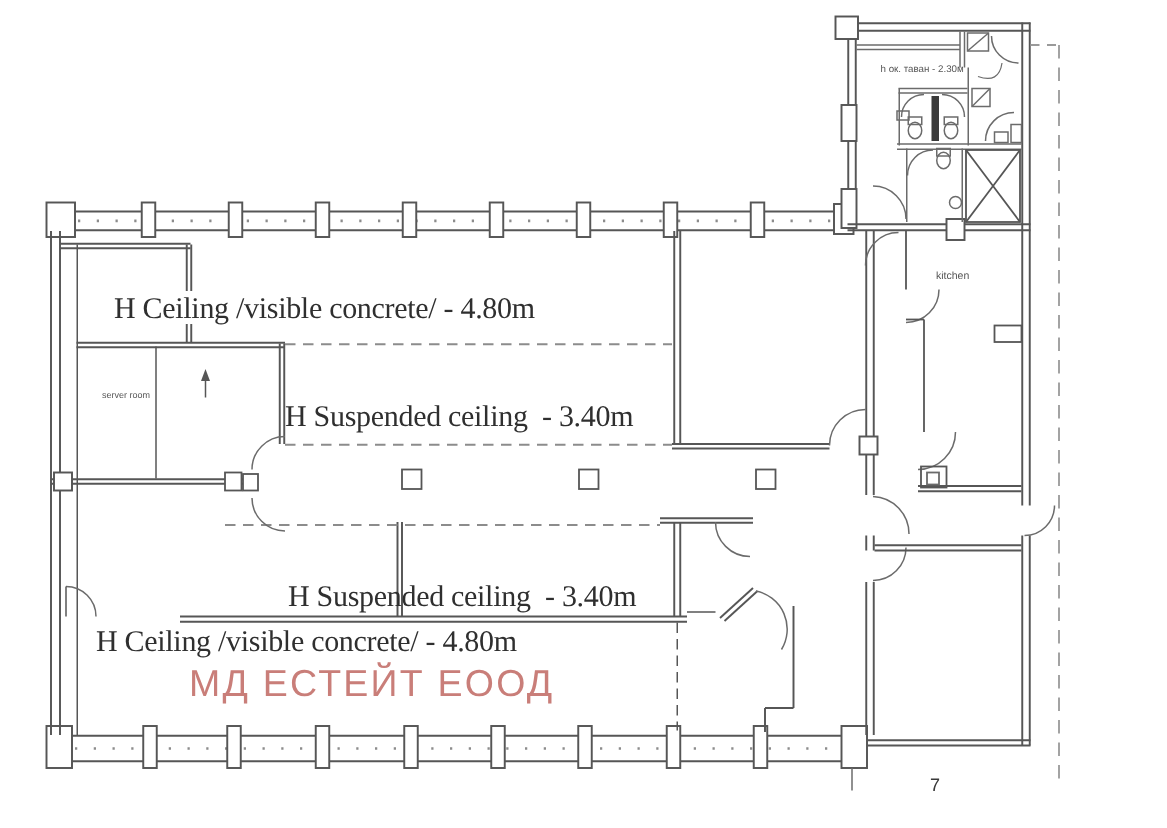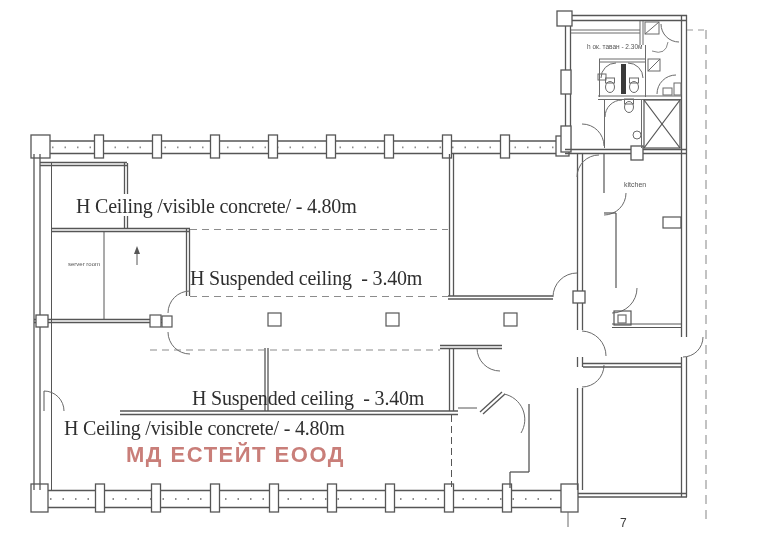--- a/index.html
+++ b/index.html
@@ -13,21 +13,21 @@
     font-family:"Liberation Serif","DejaVu Serif",serif;
   }
   .lbl-zone{font-size:20px;letter-spacing:-0.2px;}
   .lbl-tiny{font-family:"Liberation Sans","DejaVu Sans",sans-serif;color:#555;}
   .lbl-server{font-size:6px;left:68px;top:261px;}
   .lbl-kitchen{font-size:7px;left:624px;top:181px;}
   .lbl-wc{font-size:6.5px;left:587px;top:44px;}
   .lbl-sheet{font-size:12px;left:620px;top:517px;color:#3a3a3a;
     font-family:"Liberation Sans","DejaVu Sans",sans-serif;}
   .watermark{
-    position:absolute;left:126px;top:442px;font-size:22px;font-weight:bold;
+    position:absolute;left:126px;top:442px;font-size:25px;font-weight:normal;
     letter-spacing:1.5px;color:#c97e79;white-space:pre;
     font-family:"Liberation Sans","DejaVu Sans",sans-serif;
   }
   .z-top{left:76px;top:196px;}
   .z-340a{left:190px;top:268px;}
   .z-315{left:188px;top:311px;}
   .z-340b{left:192px;top:388px;}
   .z-bot{left:64px;top:418px;}
 </style>
 </head>

